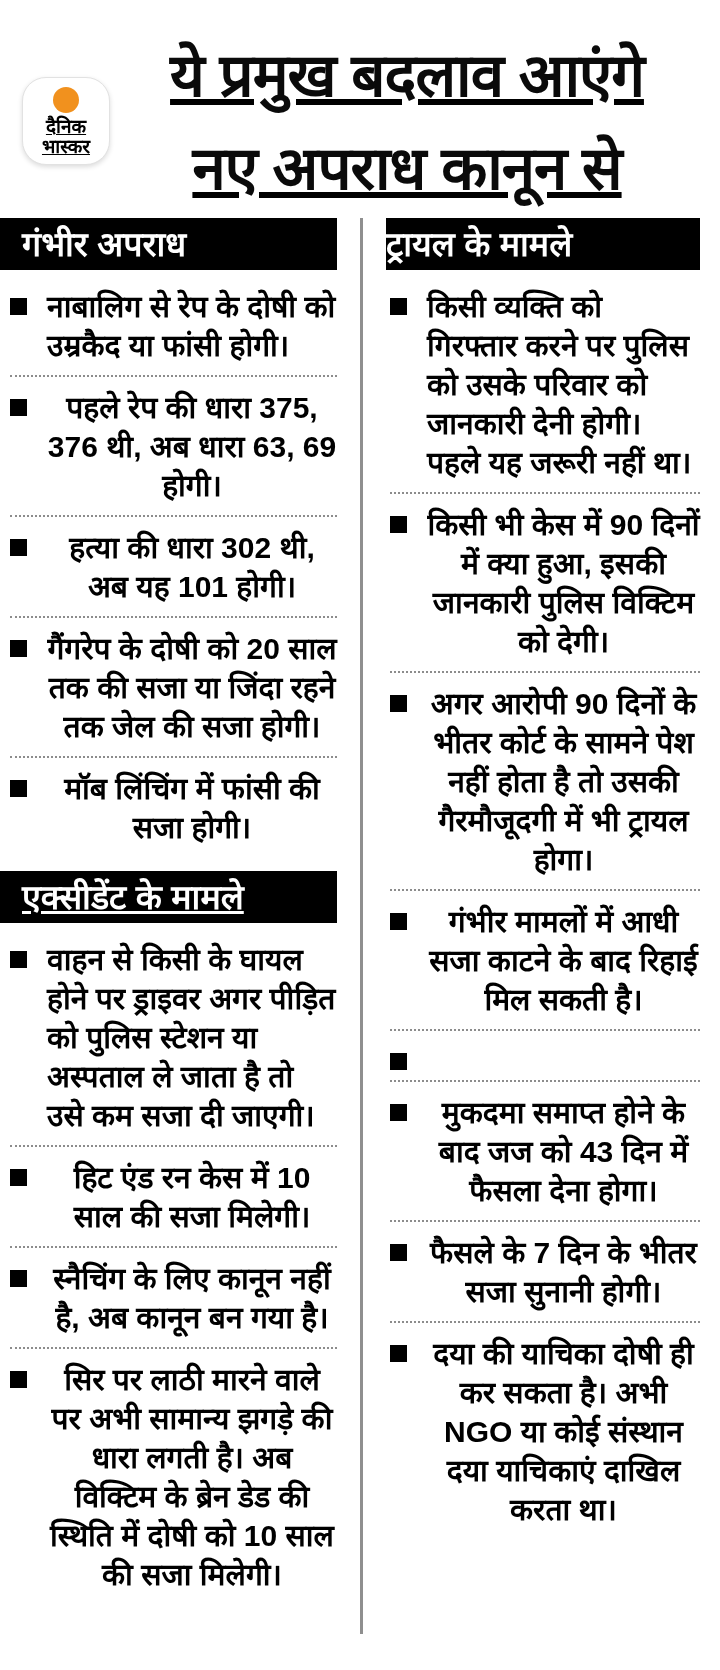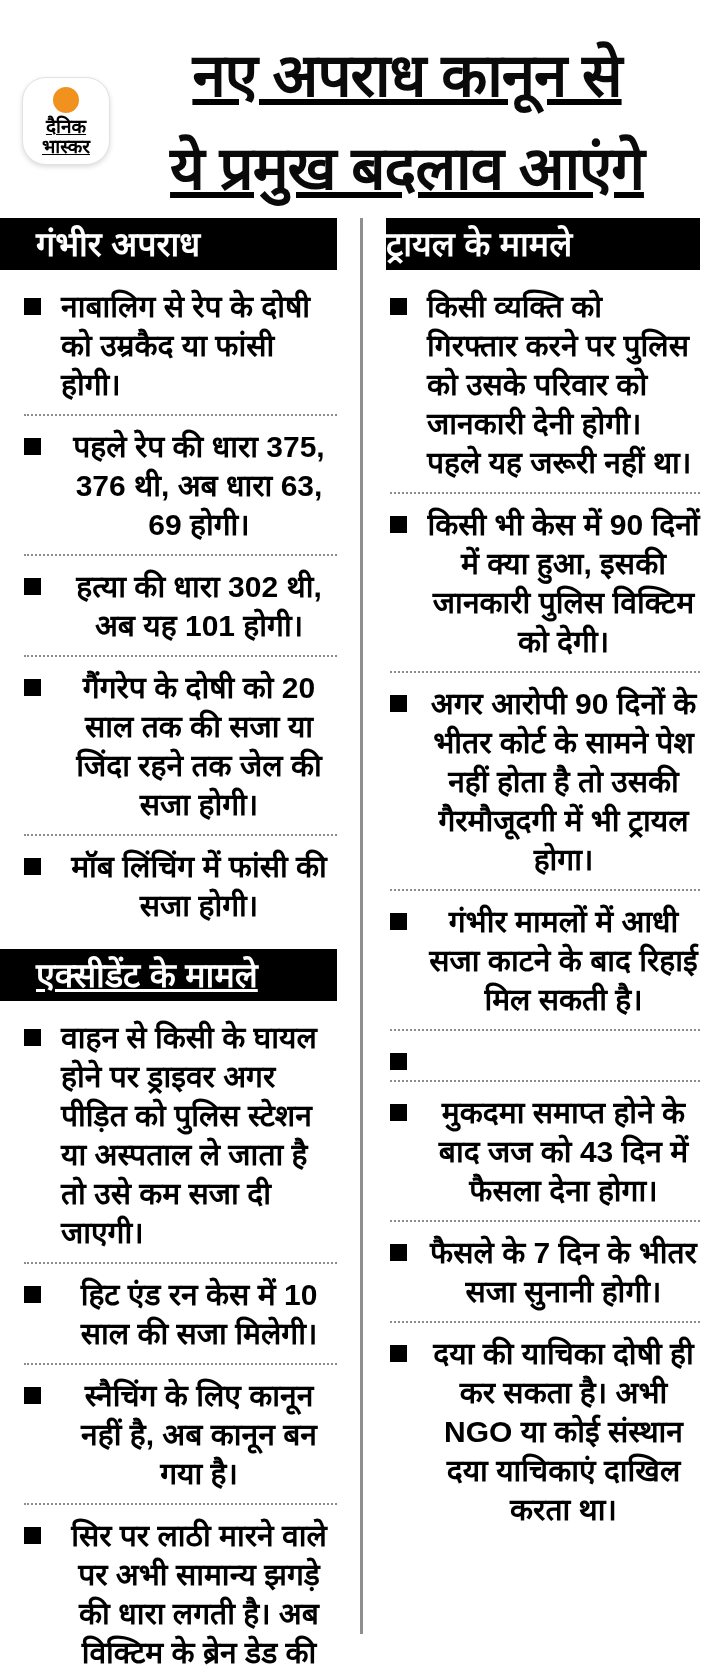--- a/index.html
+++ b/index.html
@@ -79,28 +79,28 @@
     background: #8f8f8f;
   }
 
   .section-heading {
     height: 52px;
     background: #000000;
     color: #ffffff;
     font-size: 34px;
     font-weight: 800;
     line-height: 52px;
-    padding-left: 36px;
+    padding-left: 22px;
     white-space: nowrap;
     overflow: hidden;
   }
   .section-heading.centered { padding-left: 0; }
   .section-heading.second { margin-top: 14px; text-decoration: underline; }
 
-  .items { padding: 6px 0 0 24px; }
+  .items { padding: 6px 0 0 10px; }
   .col-right .items { padding-left: 4px; }
 
   .item {
     display: flex;
     gap: 20px;
     padding: 11px 0 10px;
   }
   .item + .item { border-top: 2px dotted #8c8c8c; text-align: center; }
   .bullet {
     flex: 0 0 17px;
@@ -121,22 +121,22 @@
 
 <div class="page">
 
   <header class="masthead">
     <div class="logo">
       <span class="logo-dot"></span>
       <span class="logo-line">दैनिक</span>
       <span class="logo-line">भास्कर</span>
     </div>
     <h1 class="title">
+      <span>ये प्रमुख बदलाव आएंगे</span>
       <span>नए अपराध कानून से</span>
-      <span>ये प्रमुख बदलाव आएंगे</span>
     </h1>
   </header>
 
   <main class="columns">
 
     <section class="col-left">
       <h2 class="section-heading">गंभीर अपराध</h2>
       <div class="items">
         <div class="item">
           <span class="bullet"></span>

